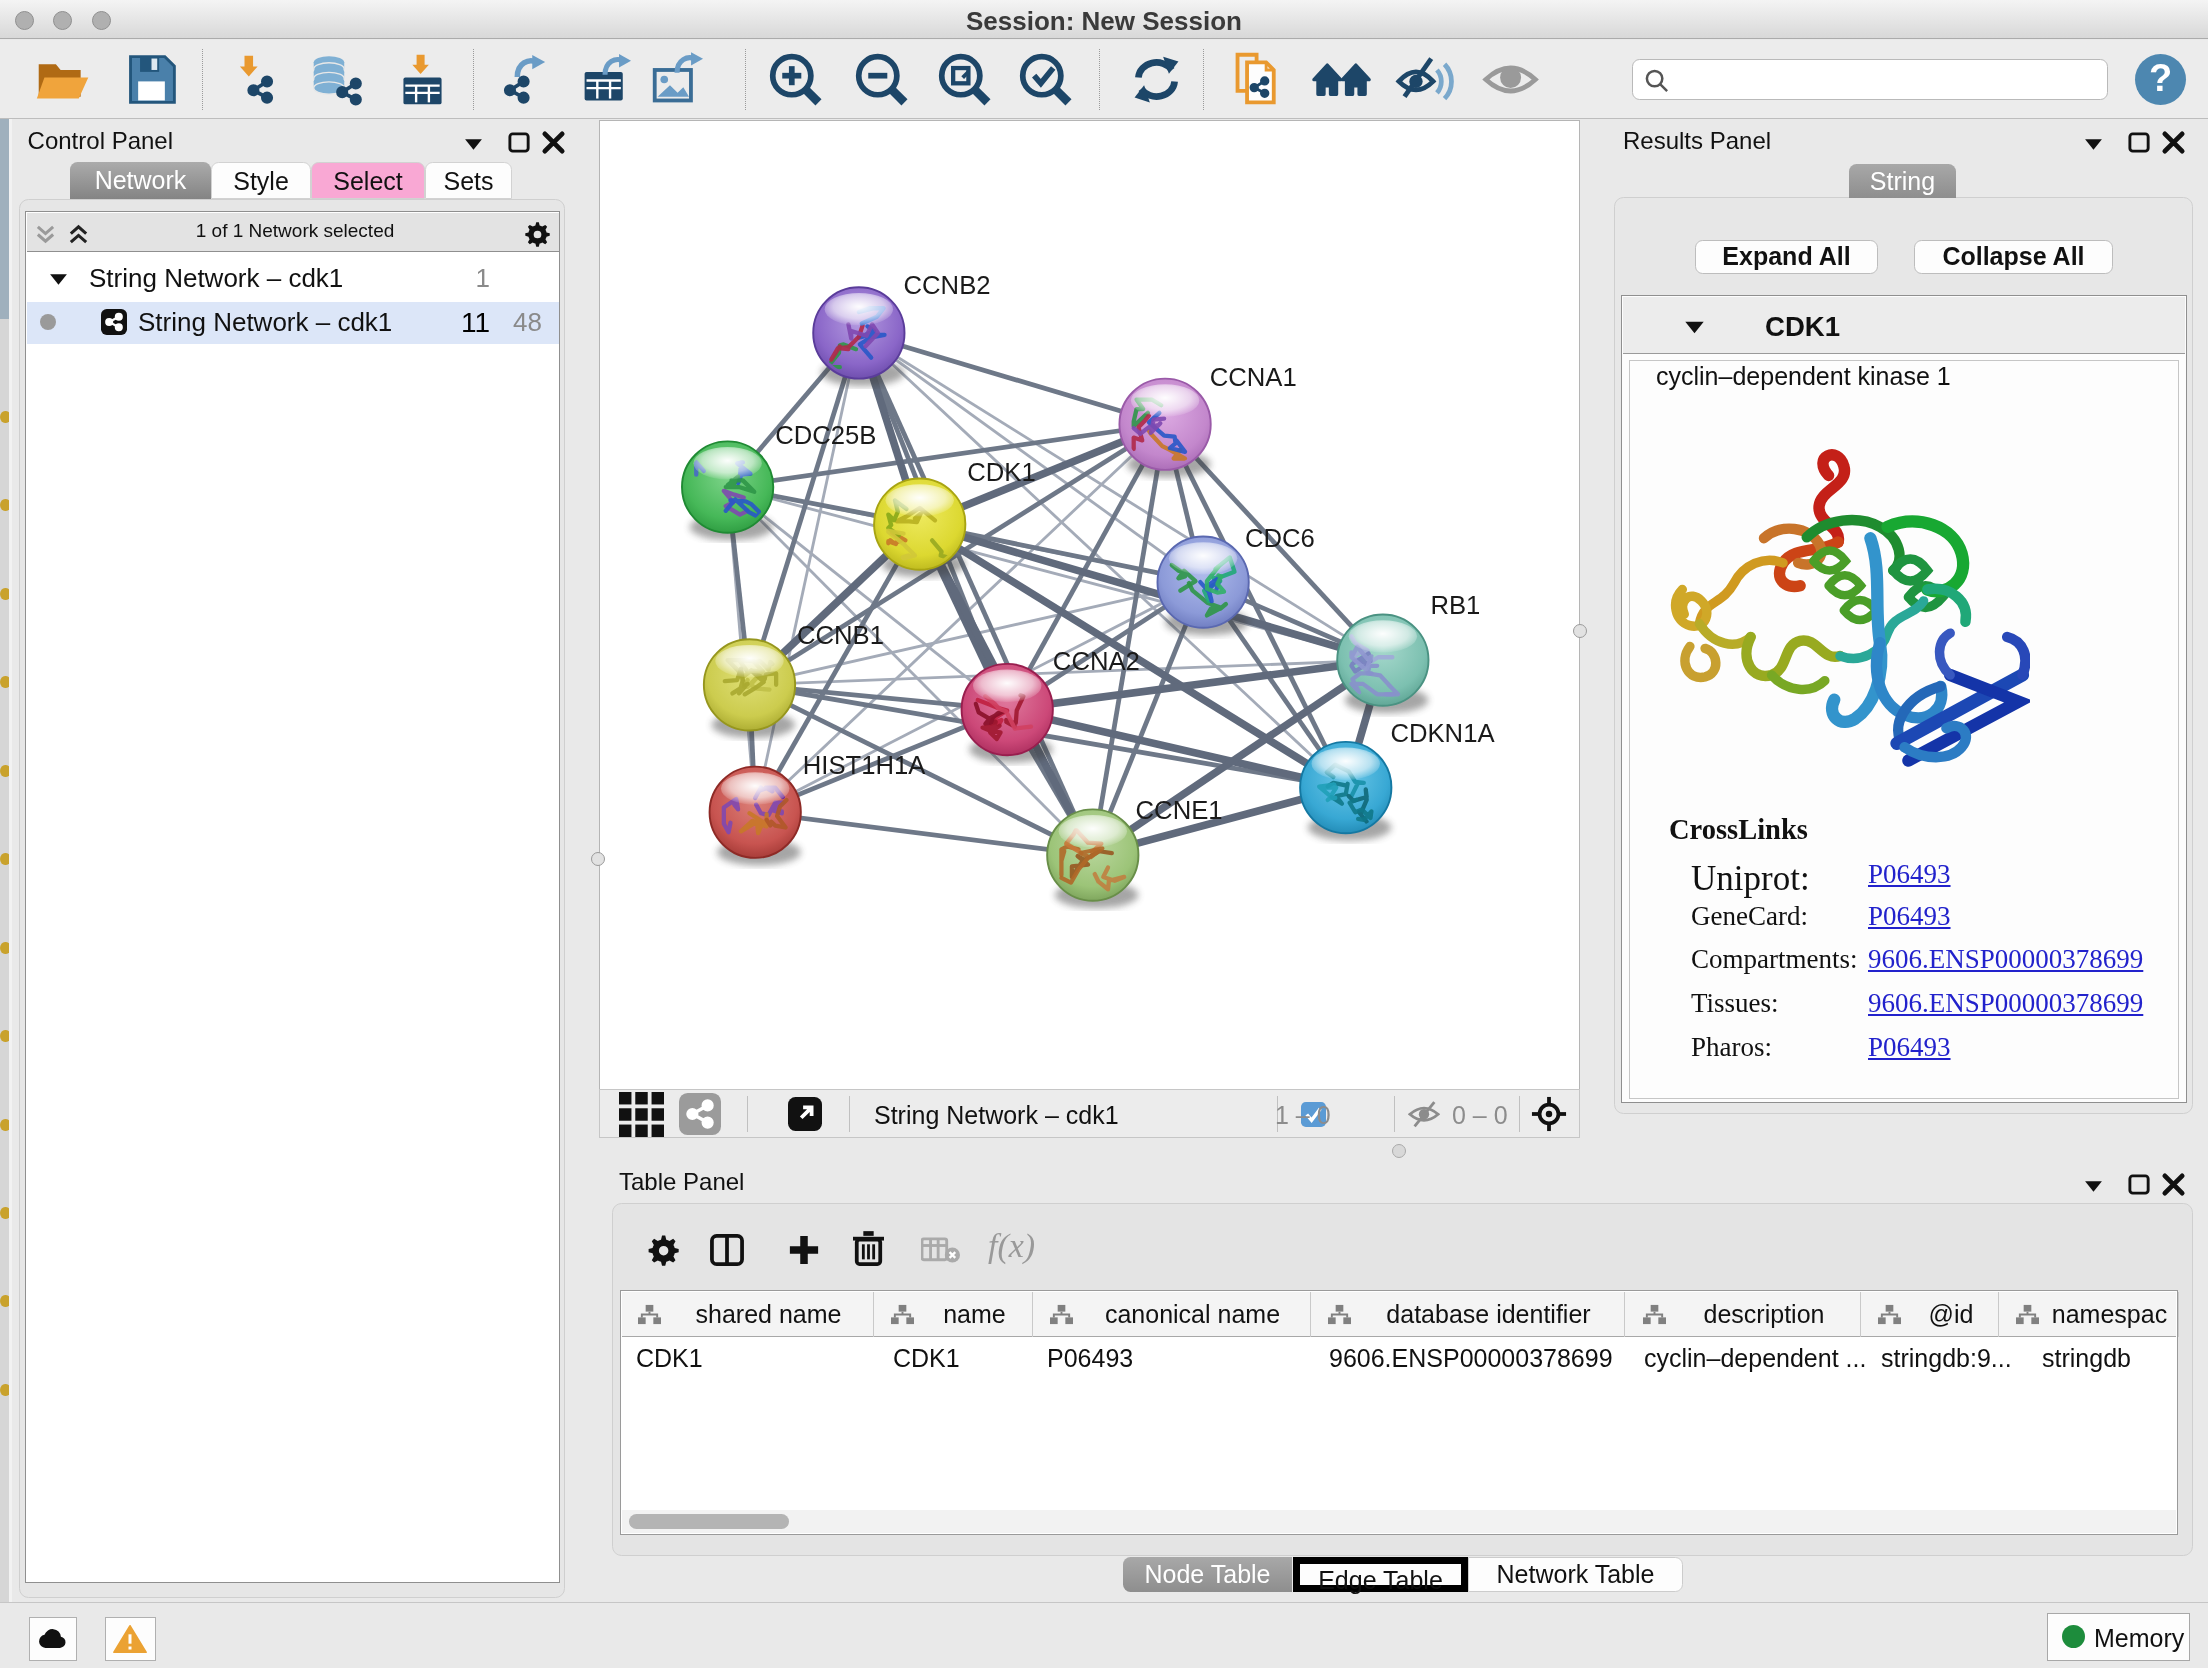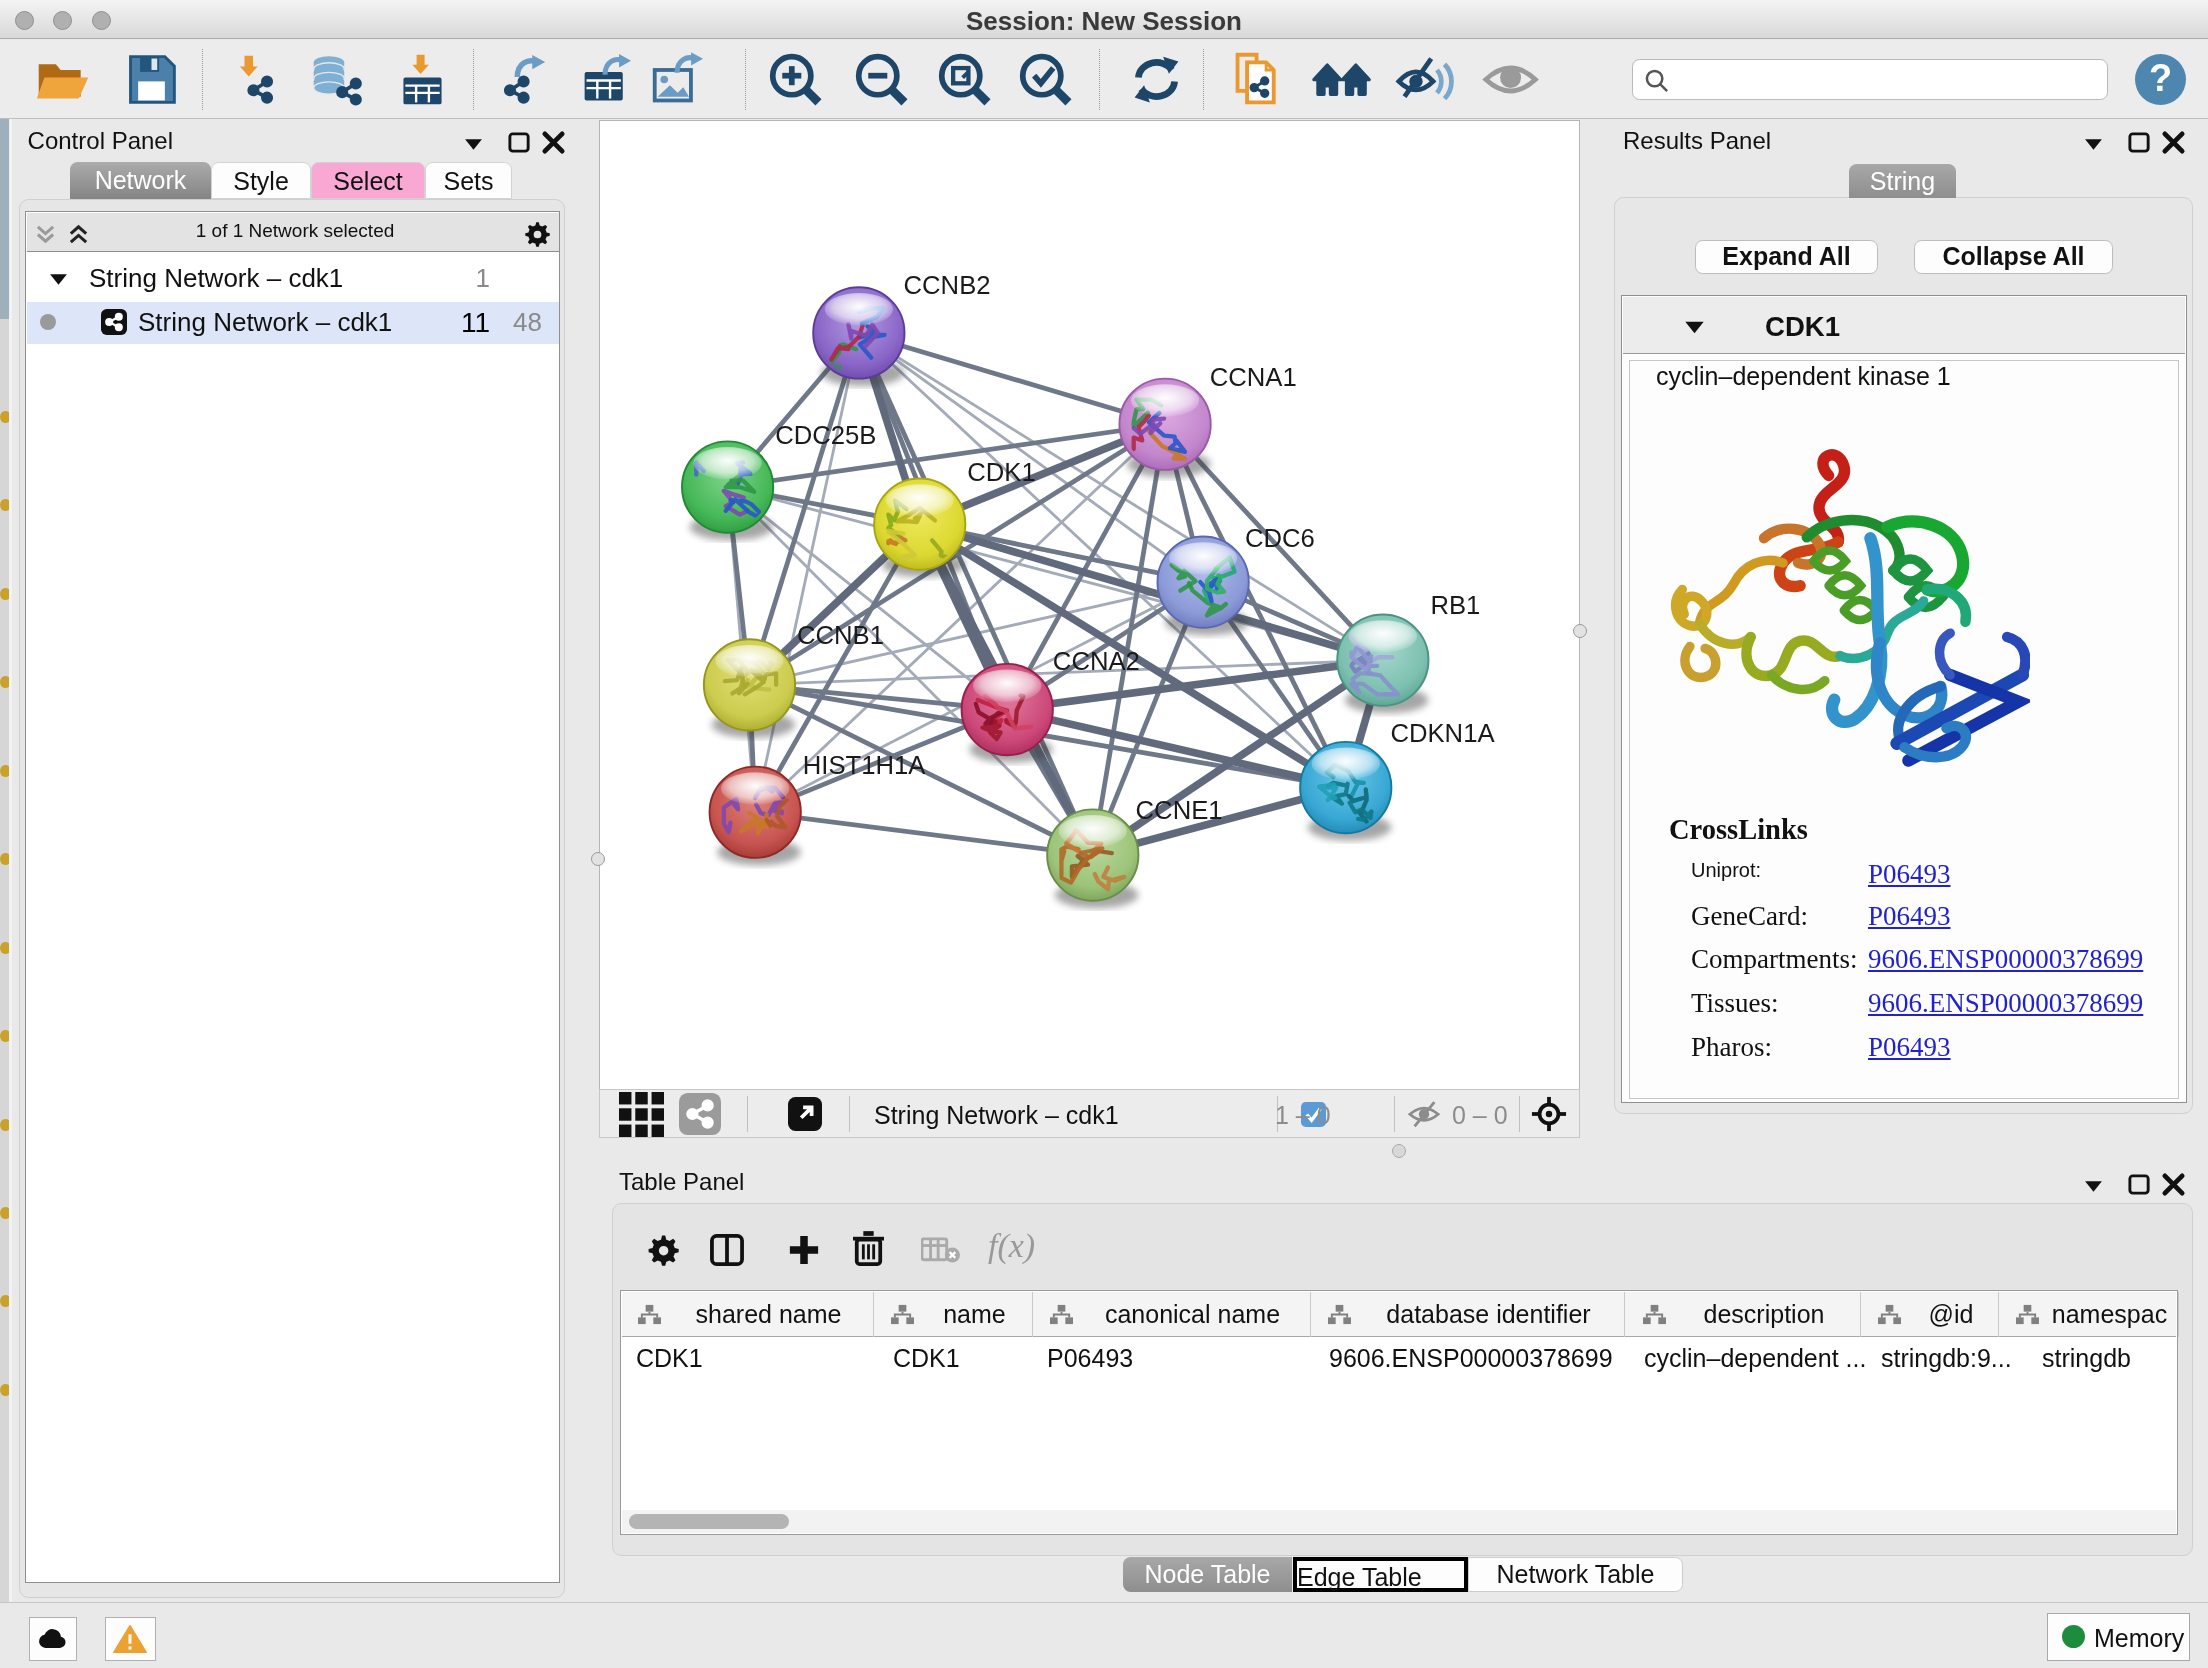--- a/index.html
+++ b/index.html
@@ -611,21 +611,21 @@
 <path d="M222 206 C212 240,224 272,248 282 C272 292,292 276,286 252" stroke="#2e86c8" stroke-width="12"></path>
 <path d="M286 252 C250 262,230 294,248 316" stroke="#2468b8" stroke-width="11"></path>
 <path d="M240 312 L372 240" stroke="#1c48b4" stroke-width="14"></path>
 <path d="M252 330 L368 268 L296 240" stroke="#1434a8" stroke-width="13"></path>
 <path d="M372 240 C380 220,372 204,356 200" stroke="#2848b8" stroke-width="11"></path>
 <path d="M296 240 C280 226,282 204,296 196" stroke="#3858c0" stroke-width="10"></path>
 <path d="M248 316 C268 330,296 330,308 316 C320 302,306 288,292 296" stroke="#2c7cc4" stroke-width="11"></path>
 </g>
 </svg>
 <div class="abs" style="left:1669px;top:814px;font-size:28.5px;font-weight:700;color:#111;font-family:'Liberation Serif',serif">CrossLinks</div>
-<div class="abs" style="left:1691px;top:859px;font-size:20px;color:#111;font-family:Liberation Sans, sans-serif">Uniprot:</div>
+<div class="abs" style="left:1691px;top:859px;font-size:35px;color:#111;font-family:Liberation Serif, serif">Uniprot:</div>
 <div class="abs" style="left:1868px;top:859px;font-size:27px;color:#2222cc;text-decoration:underline;font-family:'Liberation Serif',serif">P06493</div>
 <div class="abs" style="left:1691px;top:901px;font-size:27px;color:#111;font-family:'Liberation Serif',serif">GeneCard:</div>
 <div class="abs" style="left:1868px;top:901px;font-size:27px;color:#2222cc;text-decoration:underline;font-family:'Liberation Serif',serif">P06493</div>
 <div class="abs" style="left:1691px;top:944px;font-size:27px;color:#111;font-family:'Liberation Serif',serif">Compartments:</div>
 <div class="abs" style="left:1868px;top:944px;font-size:27px;color:#2222cc;text-decoration:underline;font-family:'Liberation Serif',serif">9606.ENSP00000378699</div>
 <div class="abs" style="left:1691px;top:988px;font-size:27px;color:#111;font-family:'Liberation Serif',serif">Tissues:</div>
 <div class="abs" style="left:1868px;top:988px;font-size:27px;color:#2222cc;text-decoration:underline;font-family:'Liberation Serif',serif">9606.ENSP00000378699</div>
 <div class="abs" style="left:1691px;top:1032px;font-size:27px;color:#111;font-family:'Liberation Serif',serif">Pharos:</div>
 <div class="abs" style="left:1868px;top:1032px;font-size:27px;color:#2222cc;text-decoration:underline;font-family:'Liberation Serif',serif">P06493</div>
 <div class="abs" style="left:619px;top:1168px;font-size:24px;color:#111">Table Panel</div>
@@ -745,21 +745,21 @@
 <div class="abs" style="left:636px;top:1344px;font-size:25px;color:#111">CDK1</div>
 <div class="abs" style="left:893px;top:1344px;font-size:25px;color:#111">CDK1</div>
 <div class="abs" style="left:1047px;top:1344px;font-size:25px;color:#111">P06493</div>
 <div class="abs" style="left:1329px;top:1344px;font-size:25px;color:#111">9606.ENSP00000378699</div>
 <div class="abs" style="left:1644px;top:1344px;font-size:25px;color:#111">cyclin–dependent ...</div>
 <div class="abs" style="left:1881px;top:1344px;font-size:25px;color:#111">stringdb:9...</div>
 <div class="abs" style="left:2042px;top:1344px;font-size:25px;color:#111">stringdb</div>
 <div class="abs" style="left:622px;top:1510px;width:1554px;height:23px;background:#f2f2f2"></div>
 <div class="abs" style="left:629px;top:1514px;width:160px;height:15px;background:#b4b4b4;border-radius:7.6px"></div>
 <div class="abs" style="left:1123px;top:1557px;width:169px;height:35px;background:linear-gradient(#a8a8a8,#8e8e8e);border-radius:7.6px 0 0 7.6px;color:#fff;font-size:25px;text-align:center;line-height:35px">Node Table</div>
-<div class="abs" style="left:1293px;top:1557px;width:175px;height:35px;background:#fdfdfd;border:4px solid #000000;color:#111;font-size:25px;text-align:left;line-height:33px">Edge Table</div>
+<div class="abs" style="left:1293px;top:1557px;width:175px;height:35px;background:#fdfdfd;border:7px solid #000000;color:#111;font-size:25px;text-align:center;line-height:33px">Edge Table</div>
 <div class="abs" style="left:1468px;top:1557px;width:215px;height:35px;background:#fdfdfd;border:1px solid #cccccc;border-radius:0 7.6px 7.6px 0;color:#111;font-size:25px;text-align:center;line-height:33px">Network Table</div>
 <div class="abs" style="left:0;top:1602px;width:2208px;height:67px;background:#e9e9e9;border-top:1px solid #c6c6c6"></div>
 <div class="abs" style="left:28.5px;top:1617px;width:48px;height:44px;background:#fdfdfd;border:1px solid #b0b0b0"></div>
 <svg class="abs" style="left:37px;top:1628px" width="30" height="21" viewBox="0 0 32 22">
     <path d="M9 21 a7 7 0 0 1 -1 -13.9 a9 9 0 0 1 17.5 2 a6 6 0 0 1 -1 11.9 Z" fill="#111"></path>
   </svg>
 <div class="abs" style="left:105px;top:1617px;width:51px;height:44px;background:#fdfdfd;border:1px solid #b0b0b0"></div>
 <svg class="abs" style="left:113px;top:1624px" width="34" height="30" viewBox="0 0 36 32">
     <path d="M18 2 L35 30 L1 30 Z" fill="#eba233" stroke="#eba233" stroke-width="2" stroke-linejoin="round"></path>
     <rect x="16.4" y="11" width="3.2" height="10" fill="#fff"></rect>

